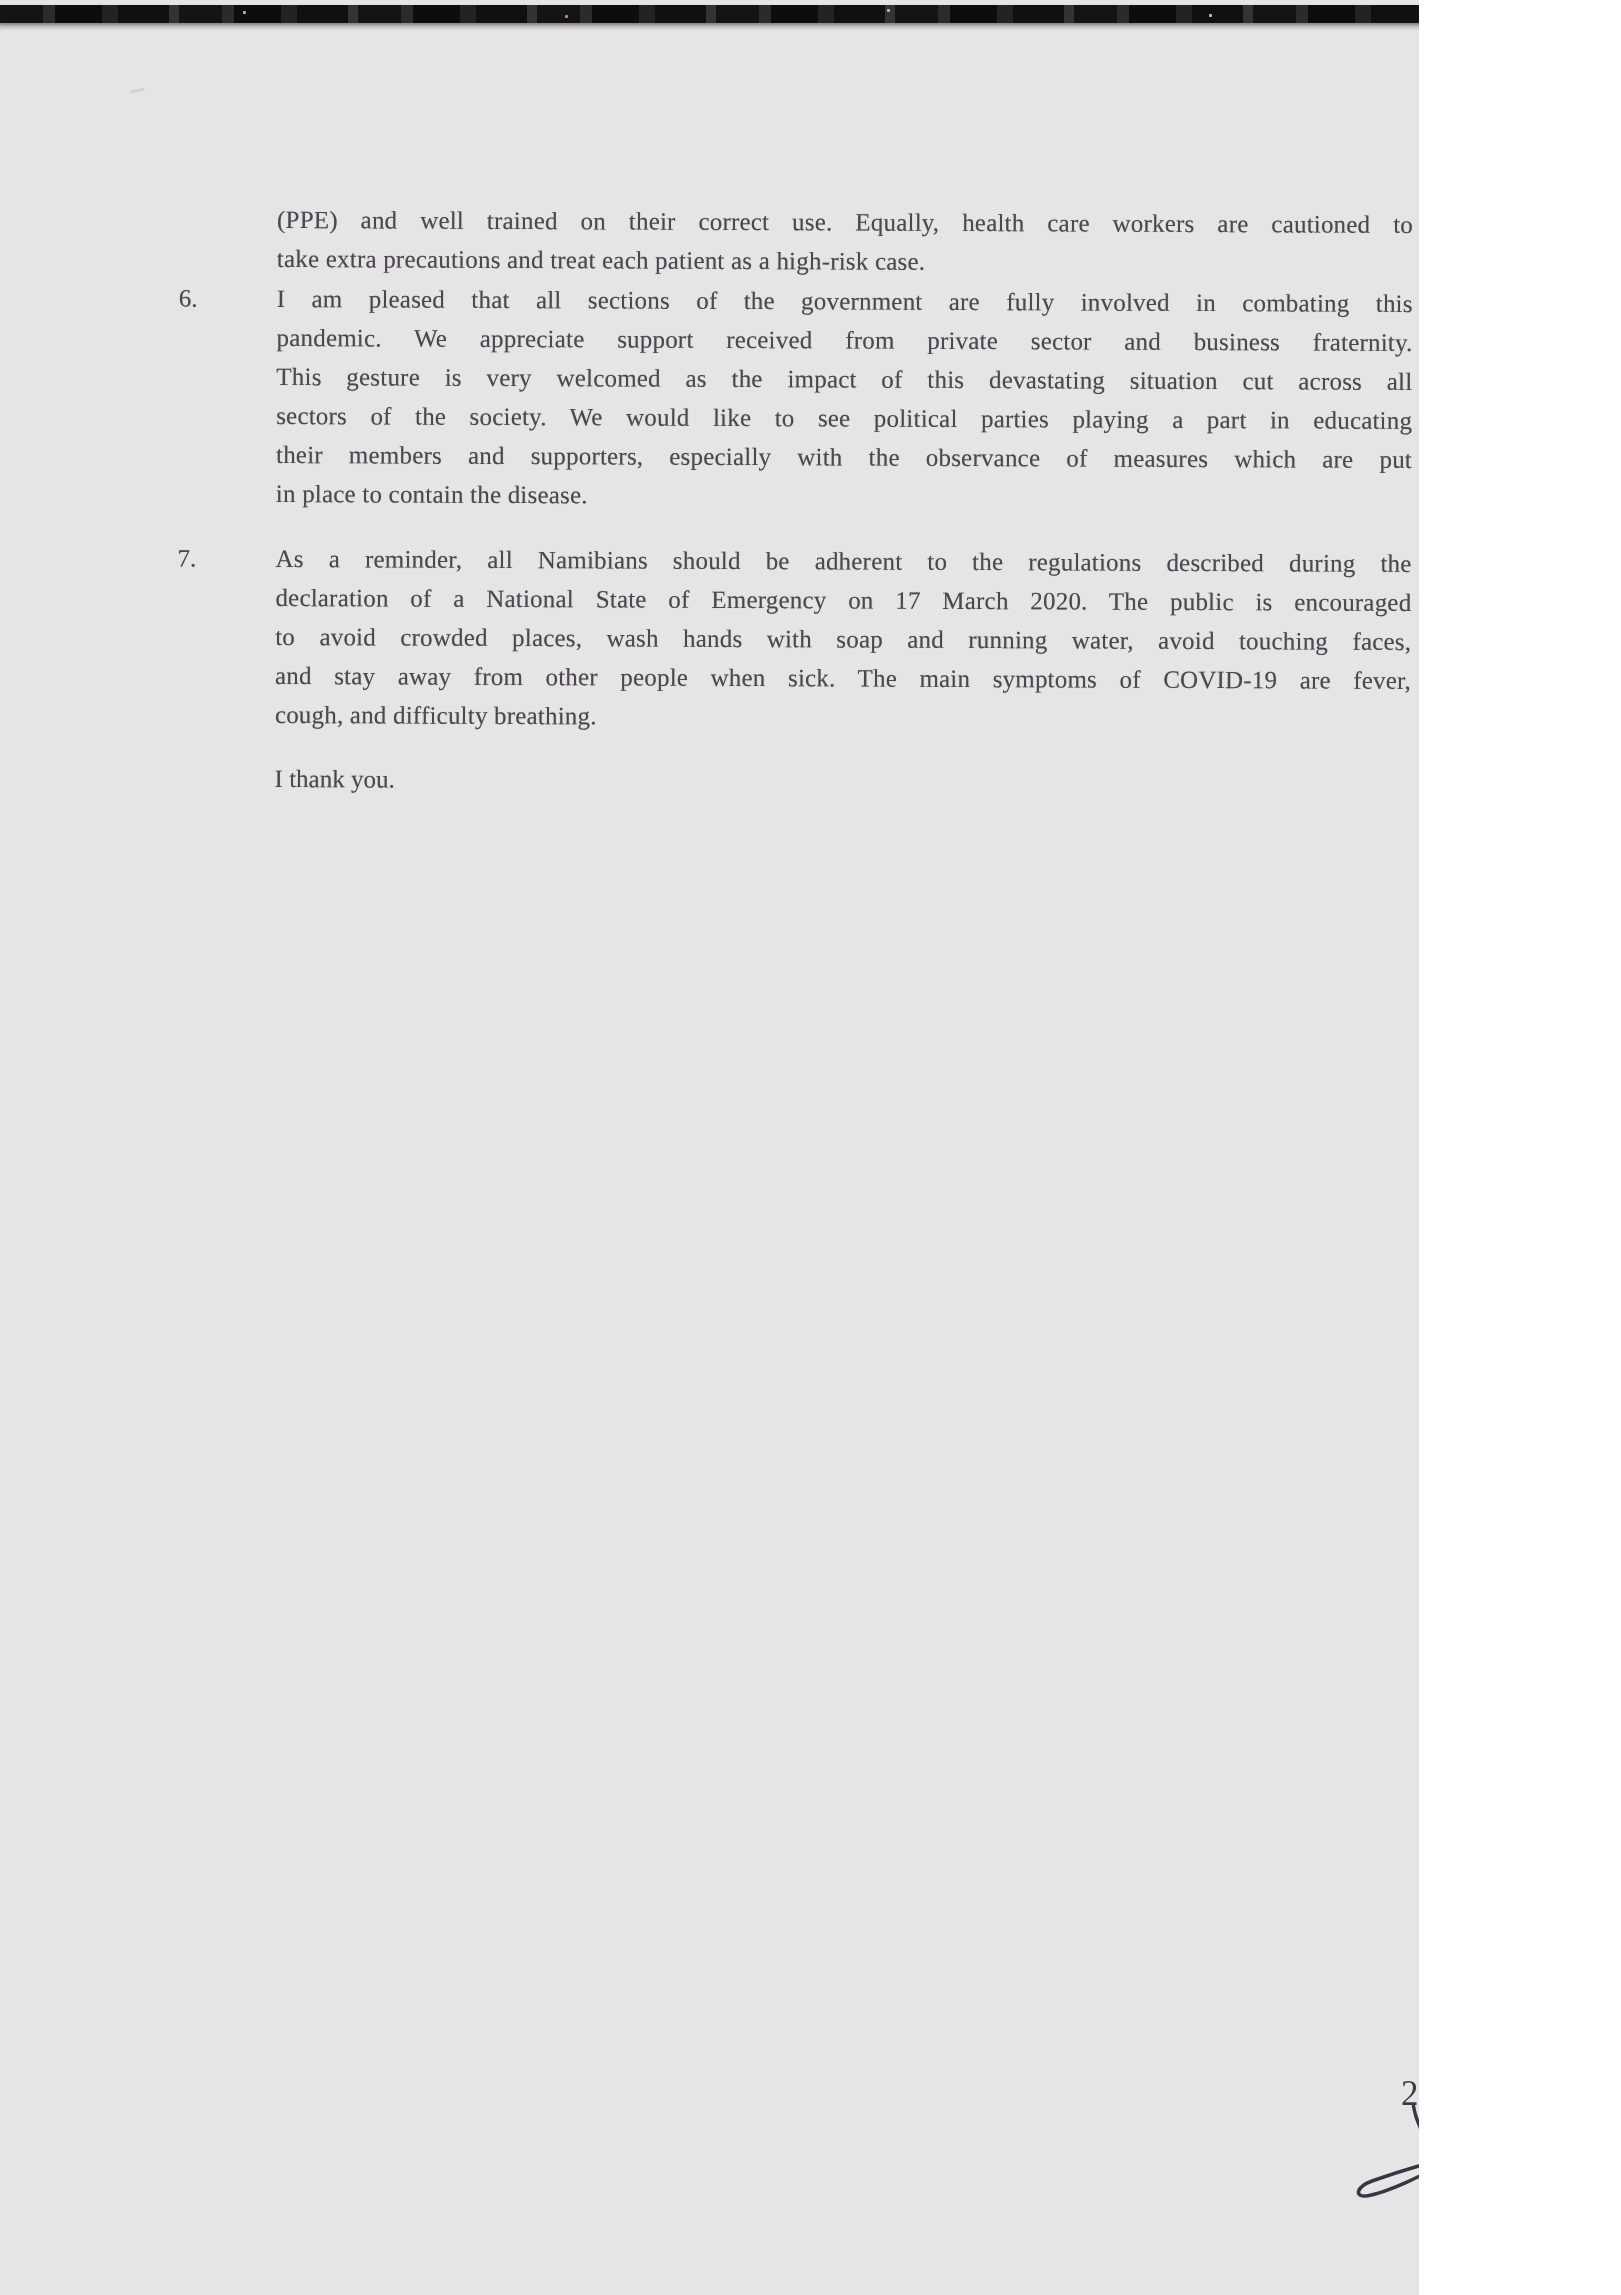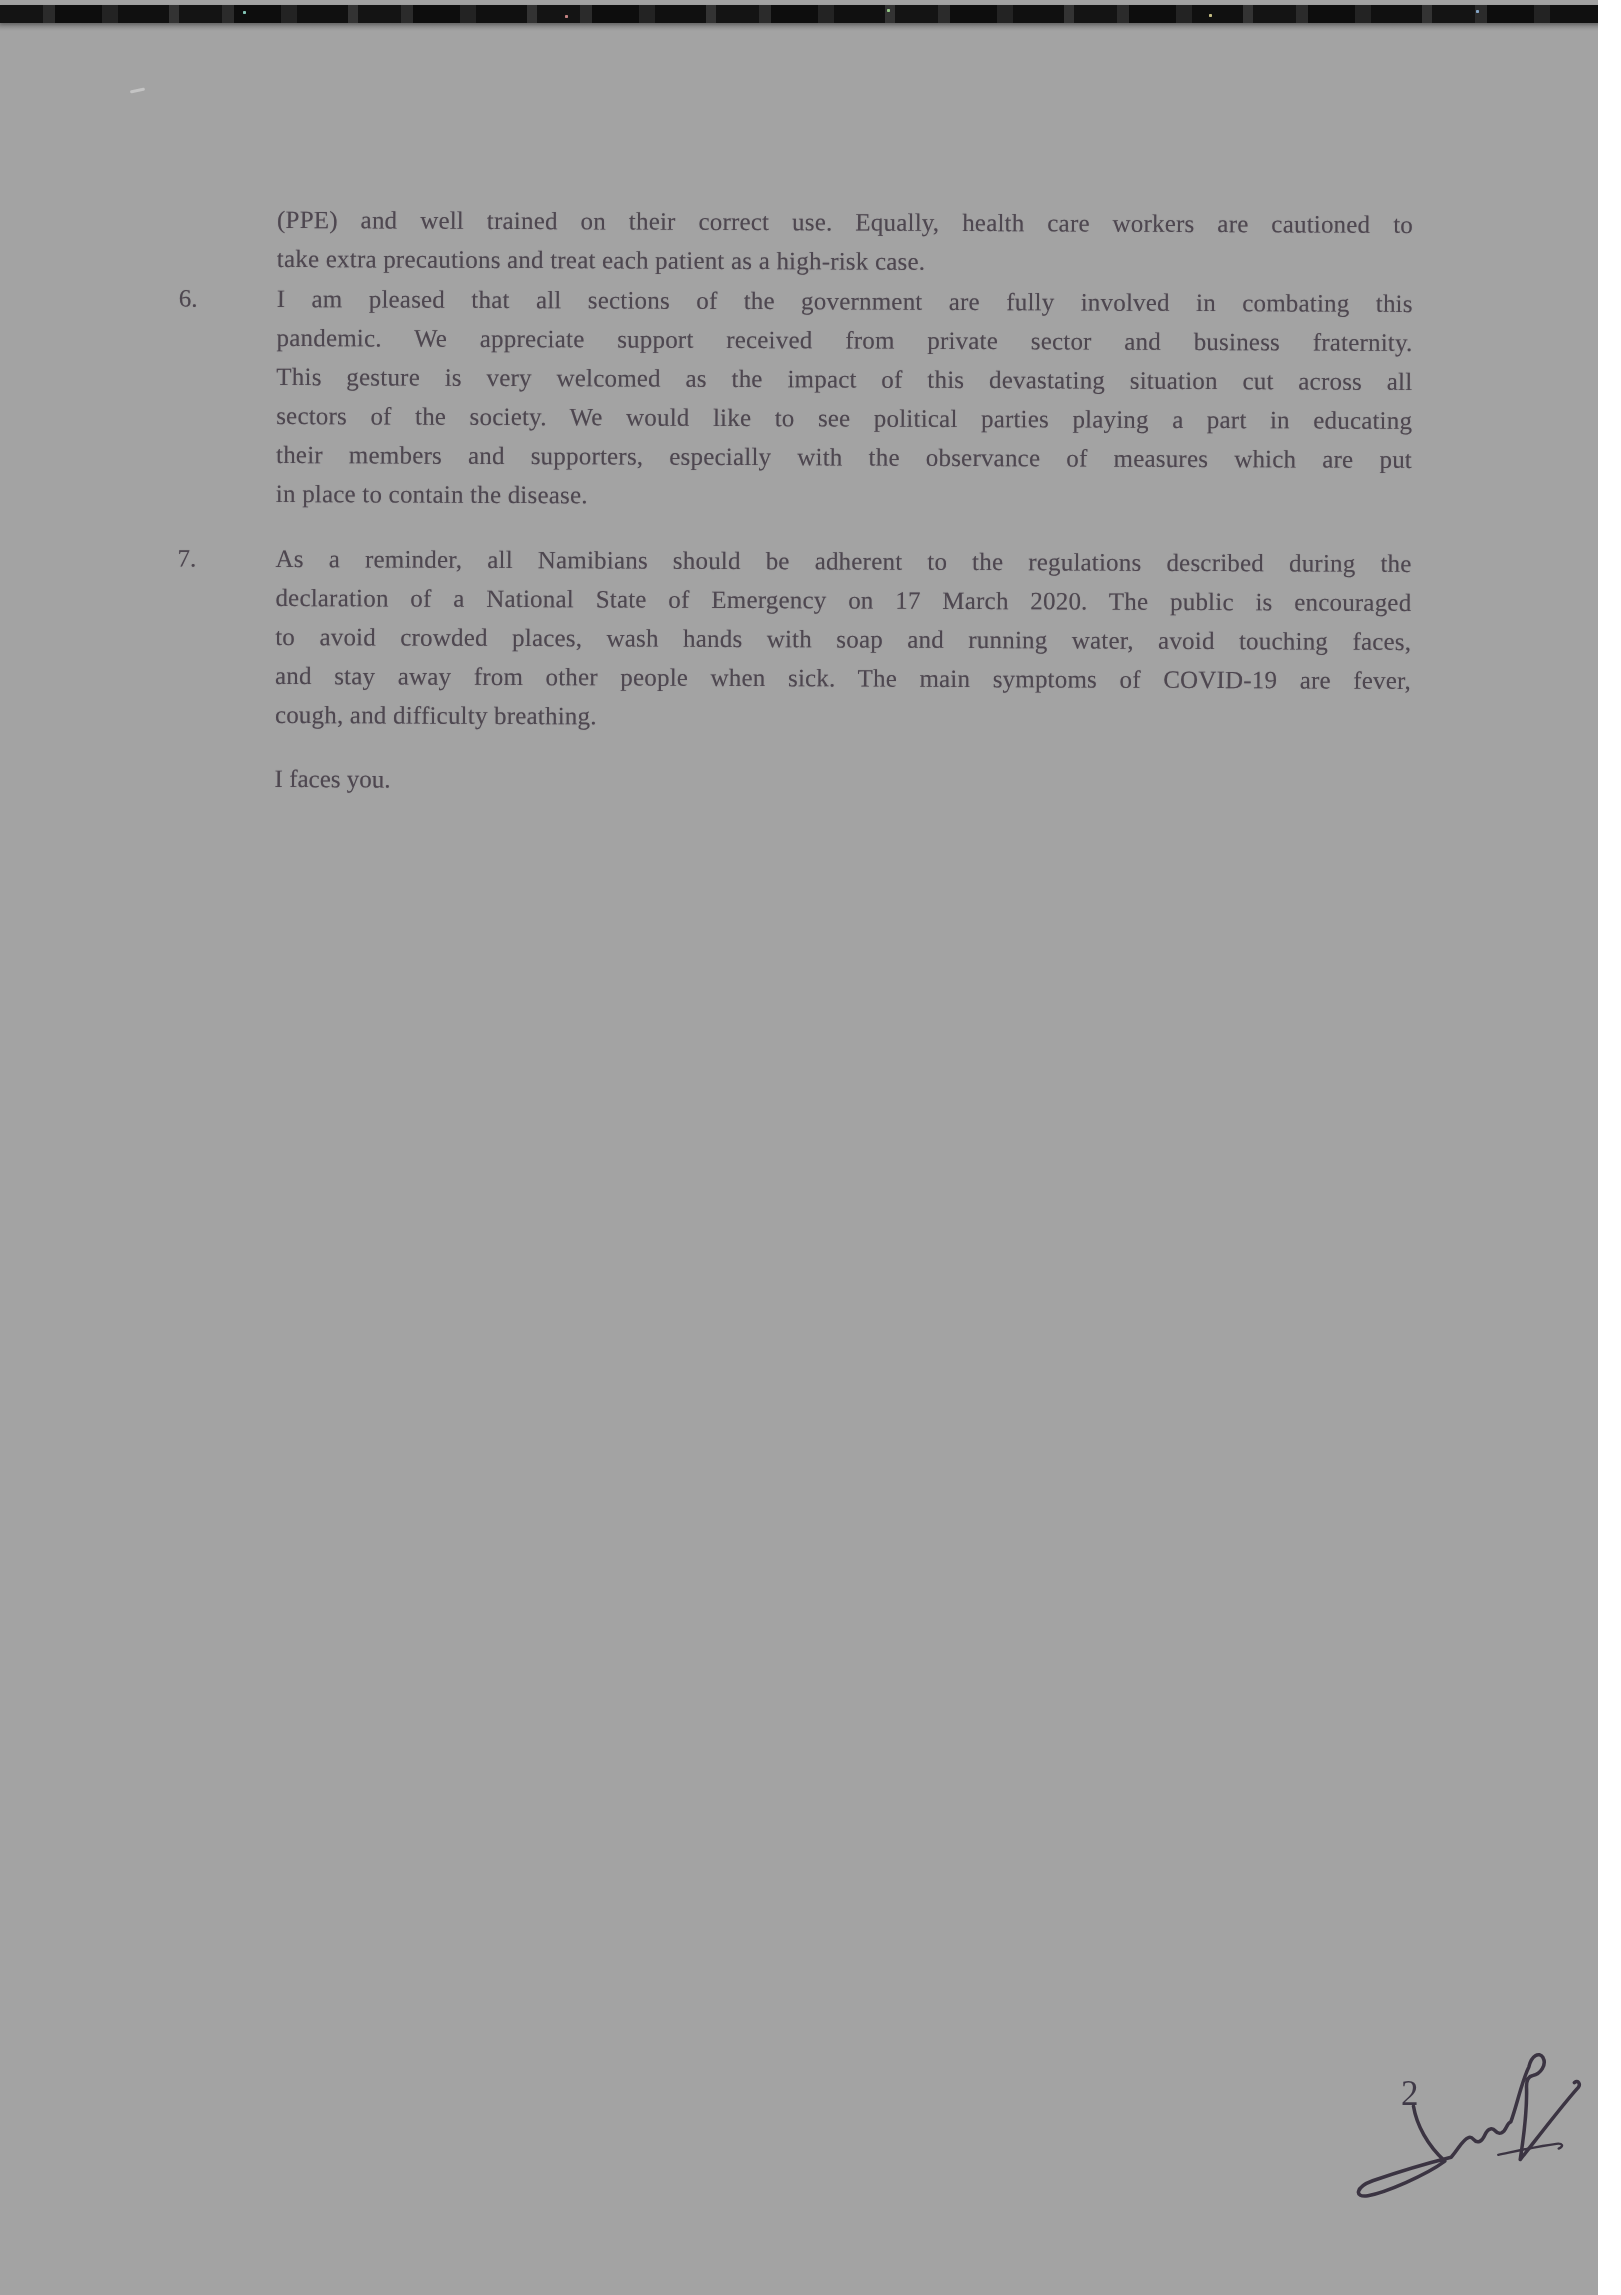--- a/index.html
+++ b/index.html
@@ -2,23 +2,23 @@
 <html style="font-size:12.6px"><head>
 <meta charset="utf-8">
 <style>
   html, body {
     margin: 0;
     padding: 0;
     background: #ffffff;
   }
   .page {
     position: relative;
-    width: 1598px;
+    width: 1419px;
     height: 2295px;
-    background: #a3a3a3;
+    background: #e5e5e5;
     overflow: hidden;
     font-family: "Liberation Serif", "DejaVu Serif", serif;
     color: #4e4750;
   }
 
   
   .scan-band {
     position: absolute;
     left: 0;
     top: 4.7px;
@@ -162,21 +162,21 @@
 
     <span class="pnum n7">7.</span>
     <div class="para p2">
       <div class="line j">As a reminder, all Namibians should be adherent to the regulations described during the</div>
       <div class="line j">declaration of a National State of Emergency on 17 March 2020.  The public is encouraged</div>
       <div class="line j">to avoid crowded places, wash hands with soap and running water, avoid touching faces,</div>
       <div class="line j">and stay away from other people when sick.  The main symptoms of COVID-19 are fever,</div>
       <div class="line">cough, and difficulty breathing.</div>
     </div>
 
-    <div class="closing">I faces you.</div>
+    <div class="closing">I thank you.</div>
 
   </div>
 
   <div class="pageno">2</div>
 
   <svg class="signature" viewBox="0 0 330 300" fill="none" xmlns="http://www.w3.org/2000/svg">
     <path d="M100,98
              C104,122 118,148 140,168
              C116,186 64,208 42,212
              C24,215 26,201 48,193

